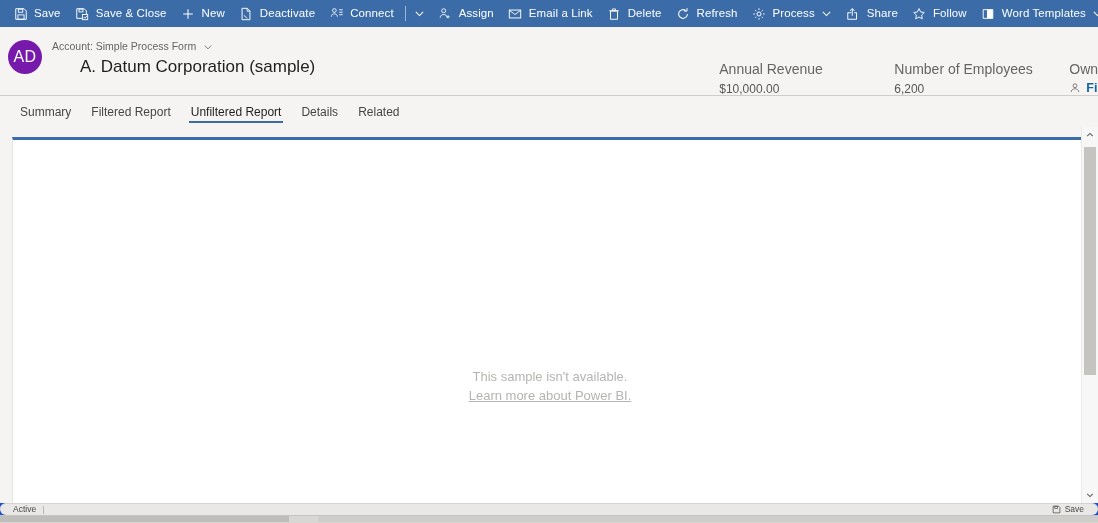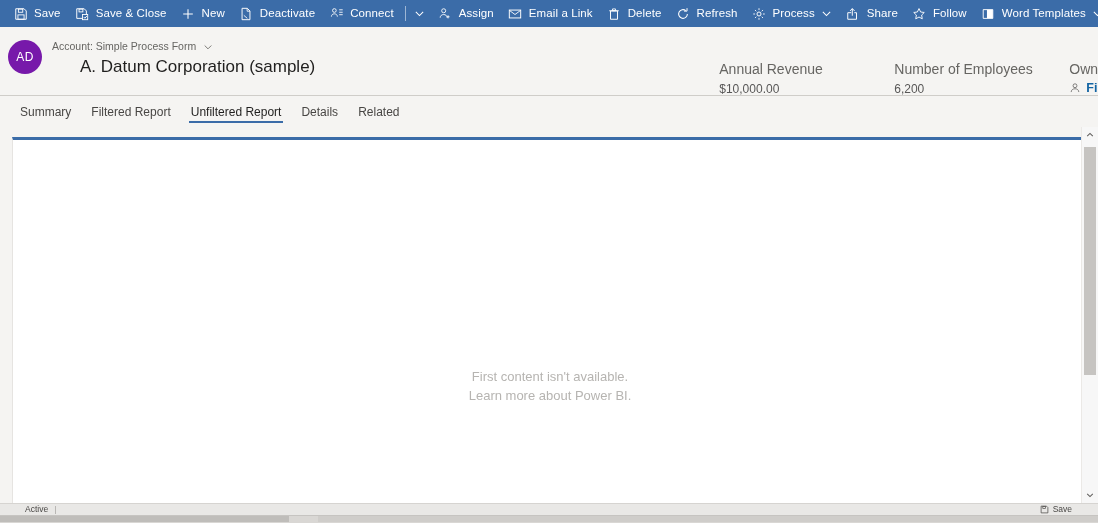--- a/index.html
+++ b/index.html
@@ -89,21 +89,21 @@
     display: flex;
     align-items: flex-start;
     box-sizing: border-box;
   }
   .avatar {
     width: 34px;
     height: 34px;
     border-radius: 50%;
     background: #7719aa;
     color: #ffffff;
-    font-size: 12px;
+    font-size: 16px;
     letter-spacing: .3px;
     display: flex;
     align-items: center;
     justify-content: center;
     margin: 13px 10px 0 8px;
     flex: 0 0 auto;
   }
   .rec-title-block {
     margin-top: 13px;
     flex: 0 0 auto;
@@ -239,20 +239,21 @@
   }
   .empty-line1 {
     font-size: 13px;
     color: #b6b4b1;
     line-height: 18px;
   }
   .empty-link {
     font-size: 13px;
     color: #b6b4b1;
     line-height: 18px;
+    text-decoration: underline;
     display: inline-block;
     margin-top: 1px;
     cursor: pointer;
   }
 
   
   .vscroll {
     position: absolute;
     top: 0;
     right: 0;
@@ -289,22 +290,23 @@
   
   .statusbar {
     height: 12px;
     min-height: 12px;
     background: #e9e8e6;
     border-top: 1px solid #d6d4d1;
     display: flex;
     align-items: center;
     font-size: 8.5px;
     color: #4a4846;
-    padding: 0 20px;
+    padding: 0 8px;
     box-sizing: border-box;
+    border-radius: 6px;
   }
   .sb-left { display: flex; align-items: center; }
   .sb-state { padding: 0 5px; line-height: 11px; }
   .sb-div {
     width: 1px;
     height: 8px;
     background: #b9b7b4;
     margin: 0 2px;
   }
   .sb-spacer { flex: 1 1 auto; }
@@ -564,21 +566,21 @@
     </div>
     <div class="tab">
       <span>Related</span>
     </div>
   </div>
 
   <div class="bodyarea">
 
     <div class="report-panel">
       <div class="empty-msg">
-        <div class="empty-line1">First content isn't available.</div>
+        <div class="empty-line1">This sample isn't available.</div>
         <a class="empty-link">Learn more about Power BI.</a>
       </div>
     </div>
 
     <div class="vscroll">
       <div class="vs-arrow">
         <svg width="8" height="8" viewBox="0 0 10 10">
             <path d="M1.5 6.5L5 3l3.5 3.5" fill="none" stroke="#605e5c" stroke-width="1.3"></path>
           </svg>
       </div>

